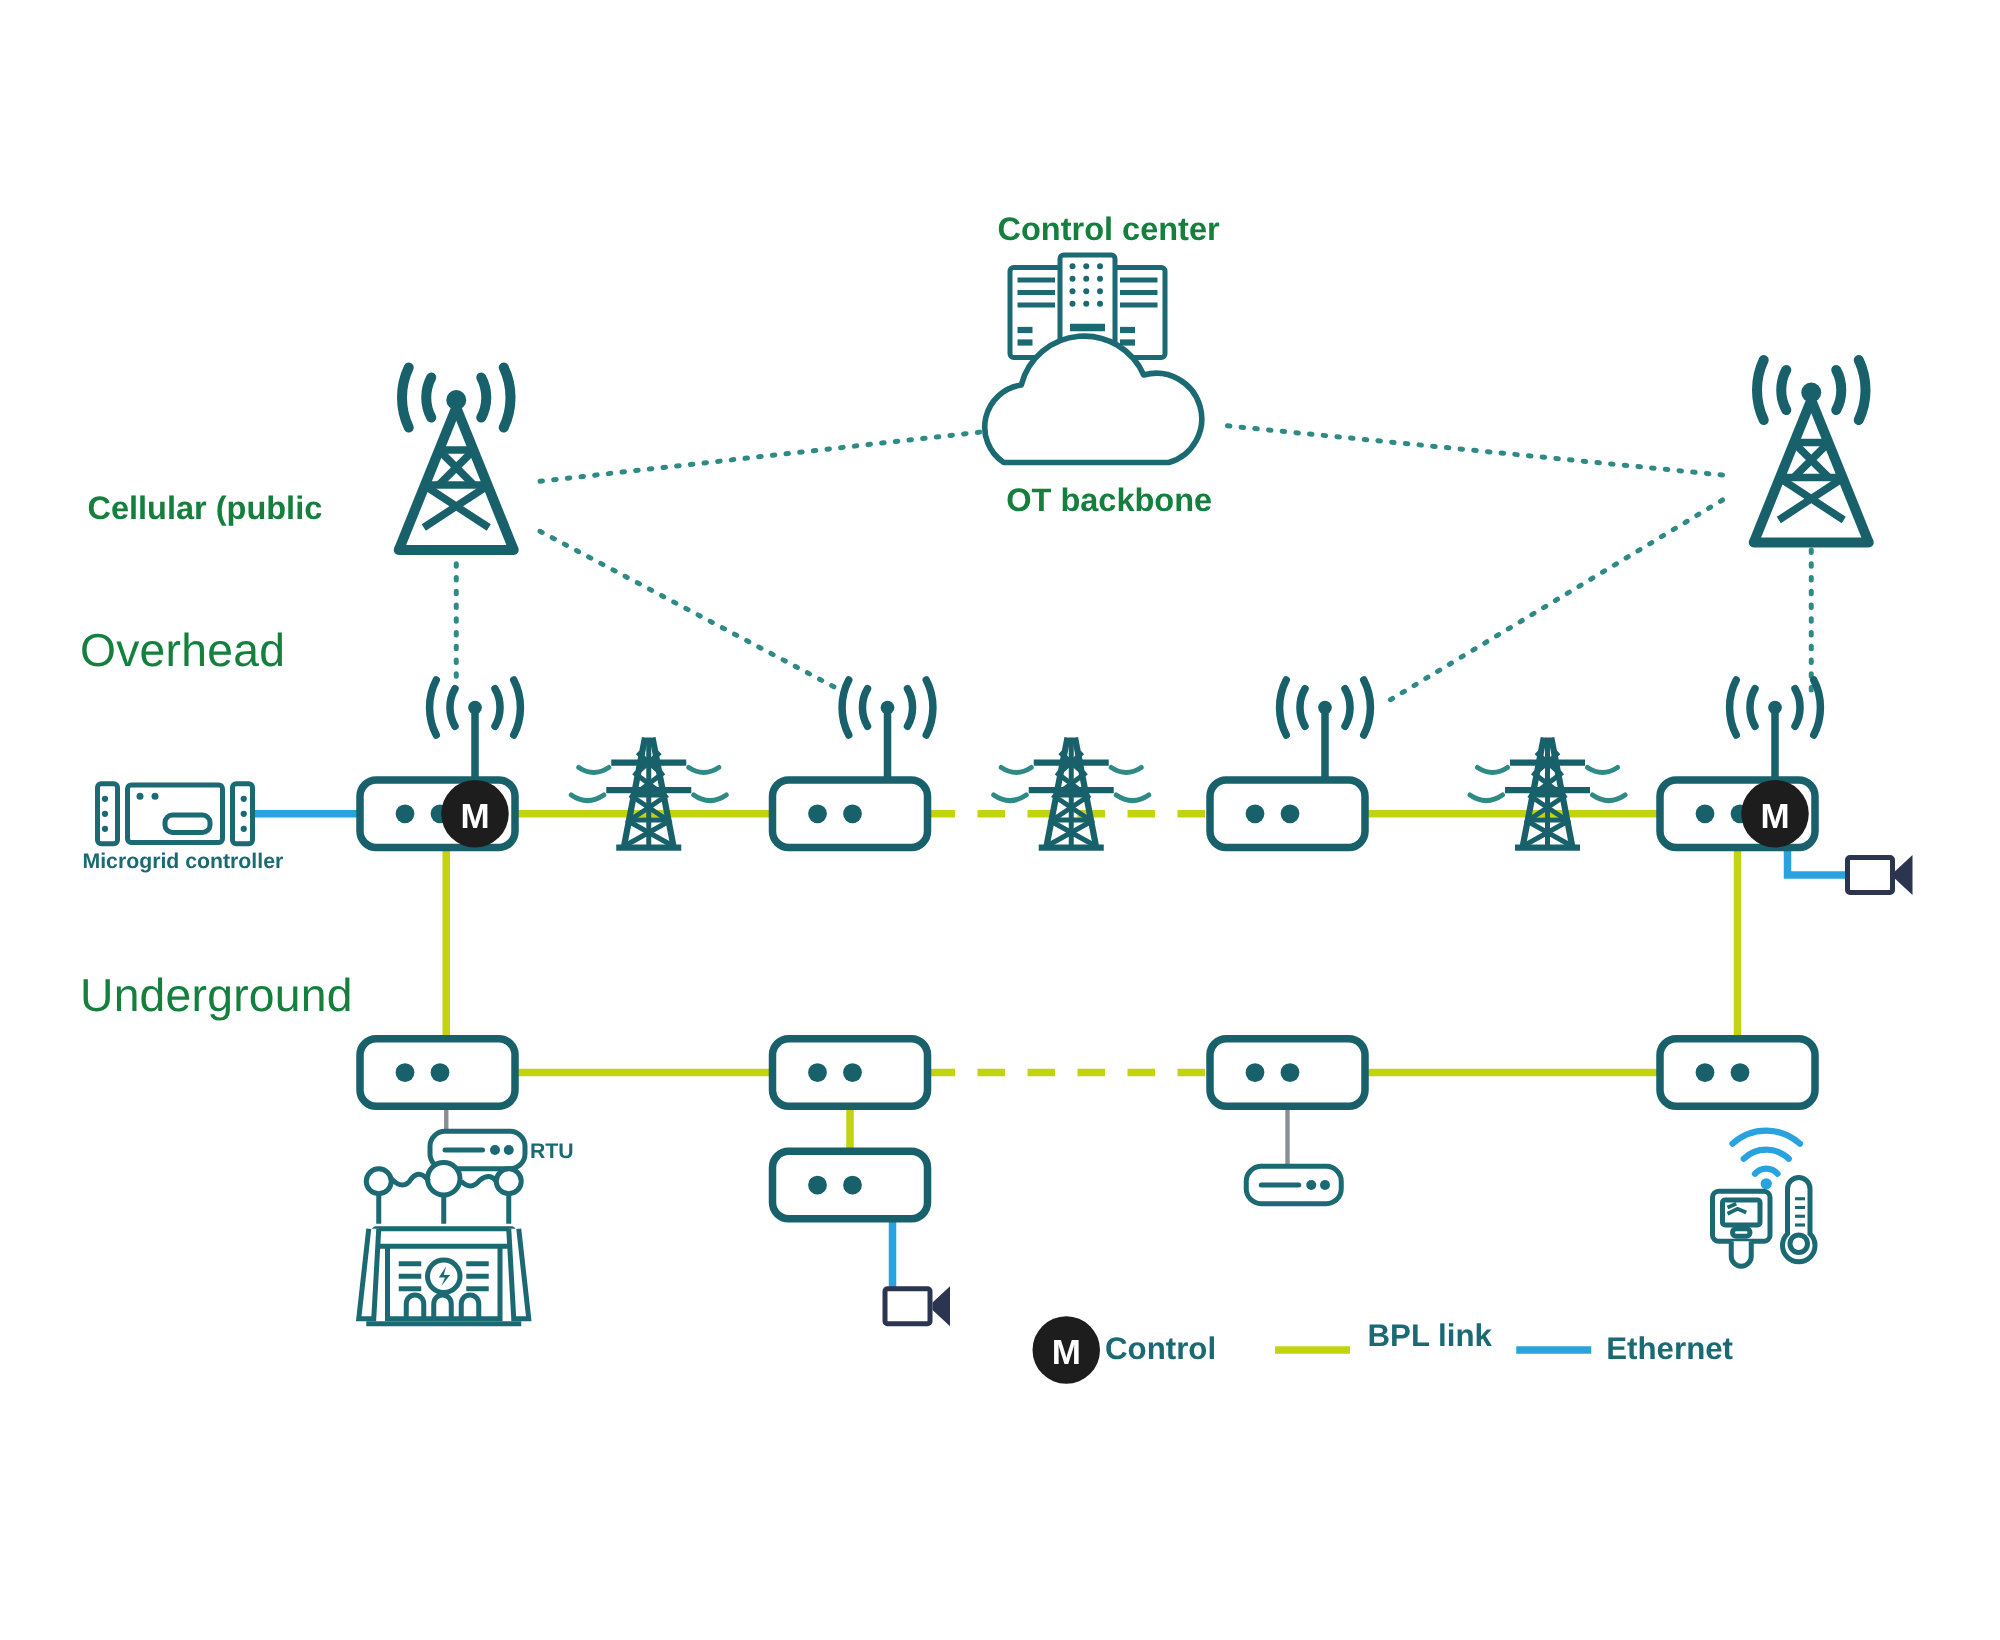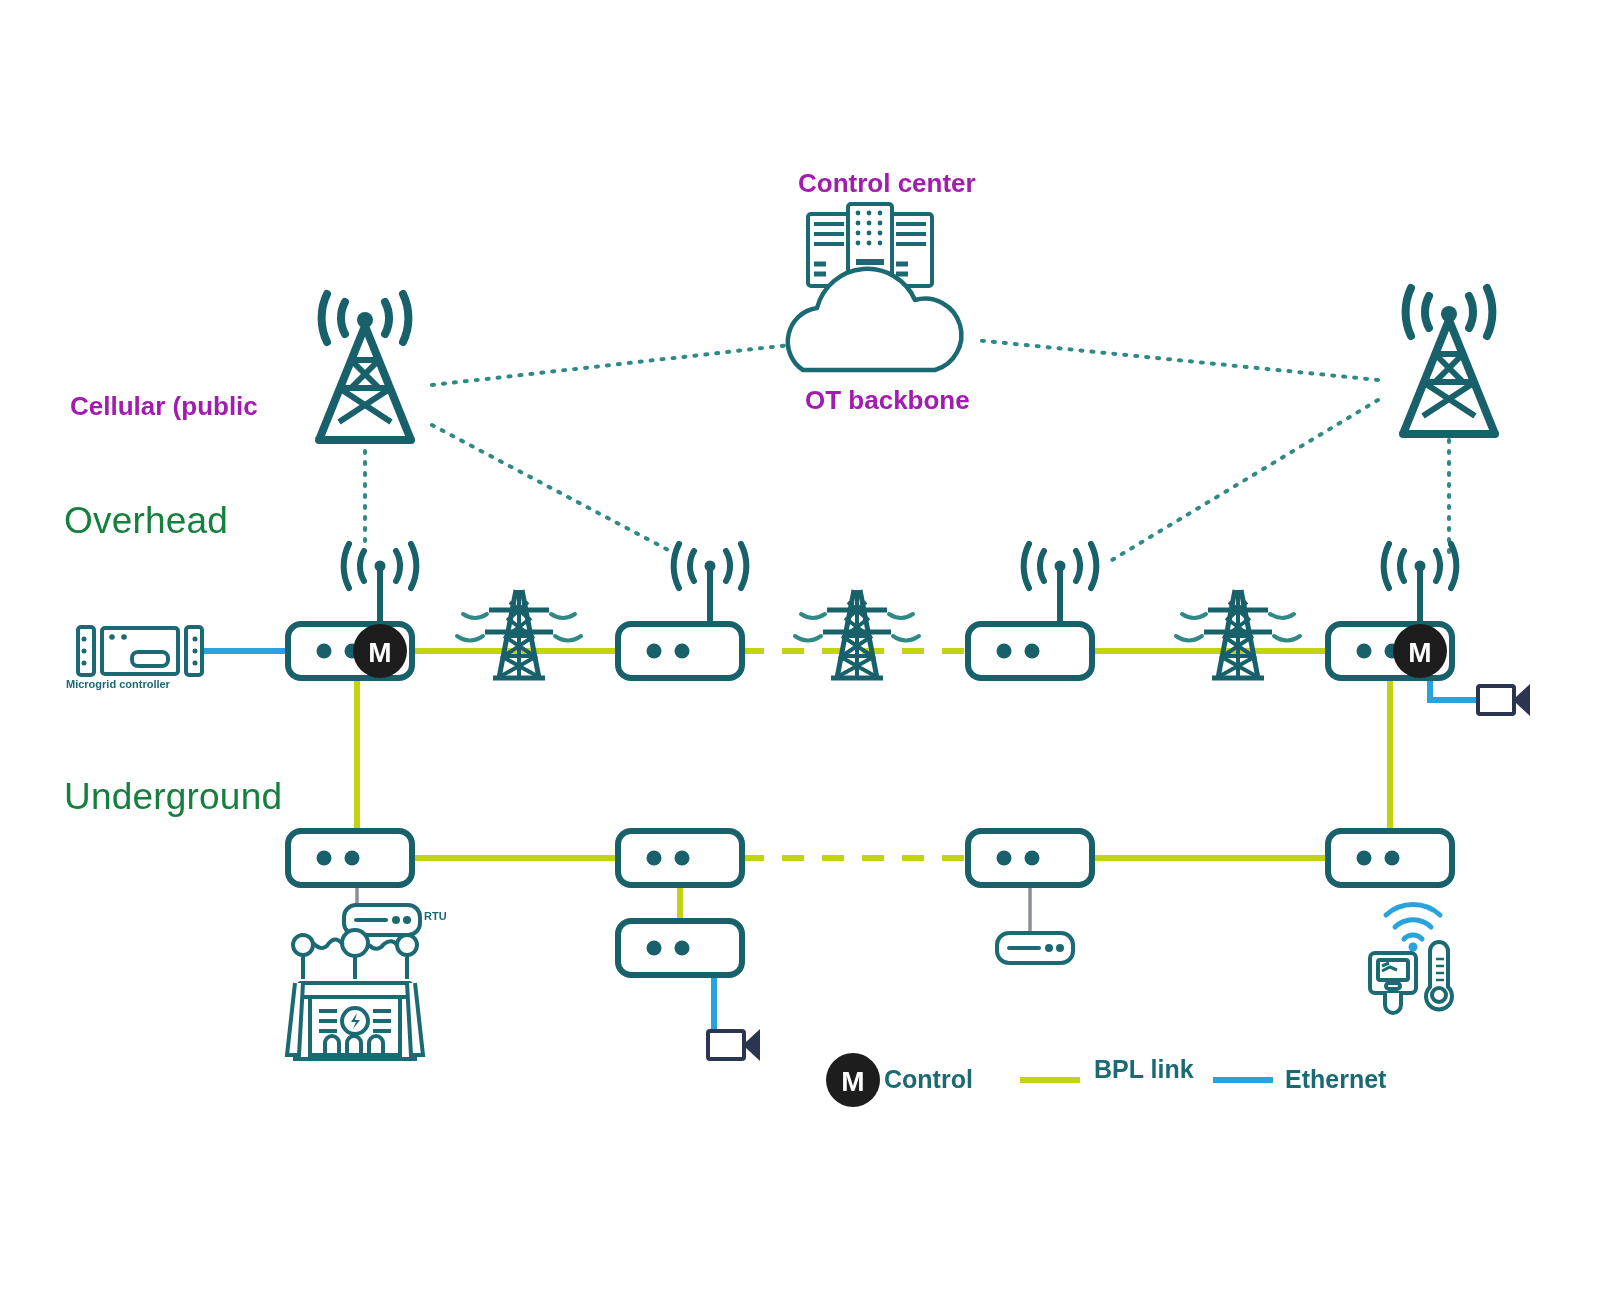--- a/index.html
+++ b/index.html
@@ -6,22 +6,22 @@
   html,body{margin:0;padding:0;background:#ffffff;}
   body{
     font-family:"Liberation Sans", sans-serif;
     width:1600px;height:1312px;position:relative;overflow:hidden;
     -webkit-font-smoothing:antialiased;
   }
   #stage{position:absolute;left:0;top:0;width:1600px;height:1312px;}
   svg#scene{position:absolute;left:0;top:0;width:1600px;height:1312px;}
   .lbl{position:absolute;color:#1b6b6b;white-space:pre;}
   .lbl-big{font-size:37px;font-weight:400;letter-spacing:.2px;color:#15803d;}
-  .lbl-mid{font-size:26px;font-weight:700;color:#a21caf;line-height:1.22;}
-  .lbl-sm{font-size:11px;font-weight:700;color:#1b6a73;line-height:1.25;}
+  .lbl-mid{font-size:26px;font-weight:700;color:#15803d;line-height:1.22;}
+  .lbl-sm{font-size:17px;font-weight:700;color:#1b6a73;line-height:1.25;}
   .lbl-lg-legend{font-size:25px;font-weight:700;color:#1b6a73;}
   .nowrap{white-space:nowrap;}
 </style>
 </head>
 <body>
 
 <div id="stage">
 
   <svg id="scene" viewBox="0 0 1600 1312">
     <defs>

